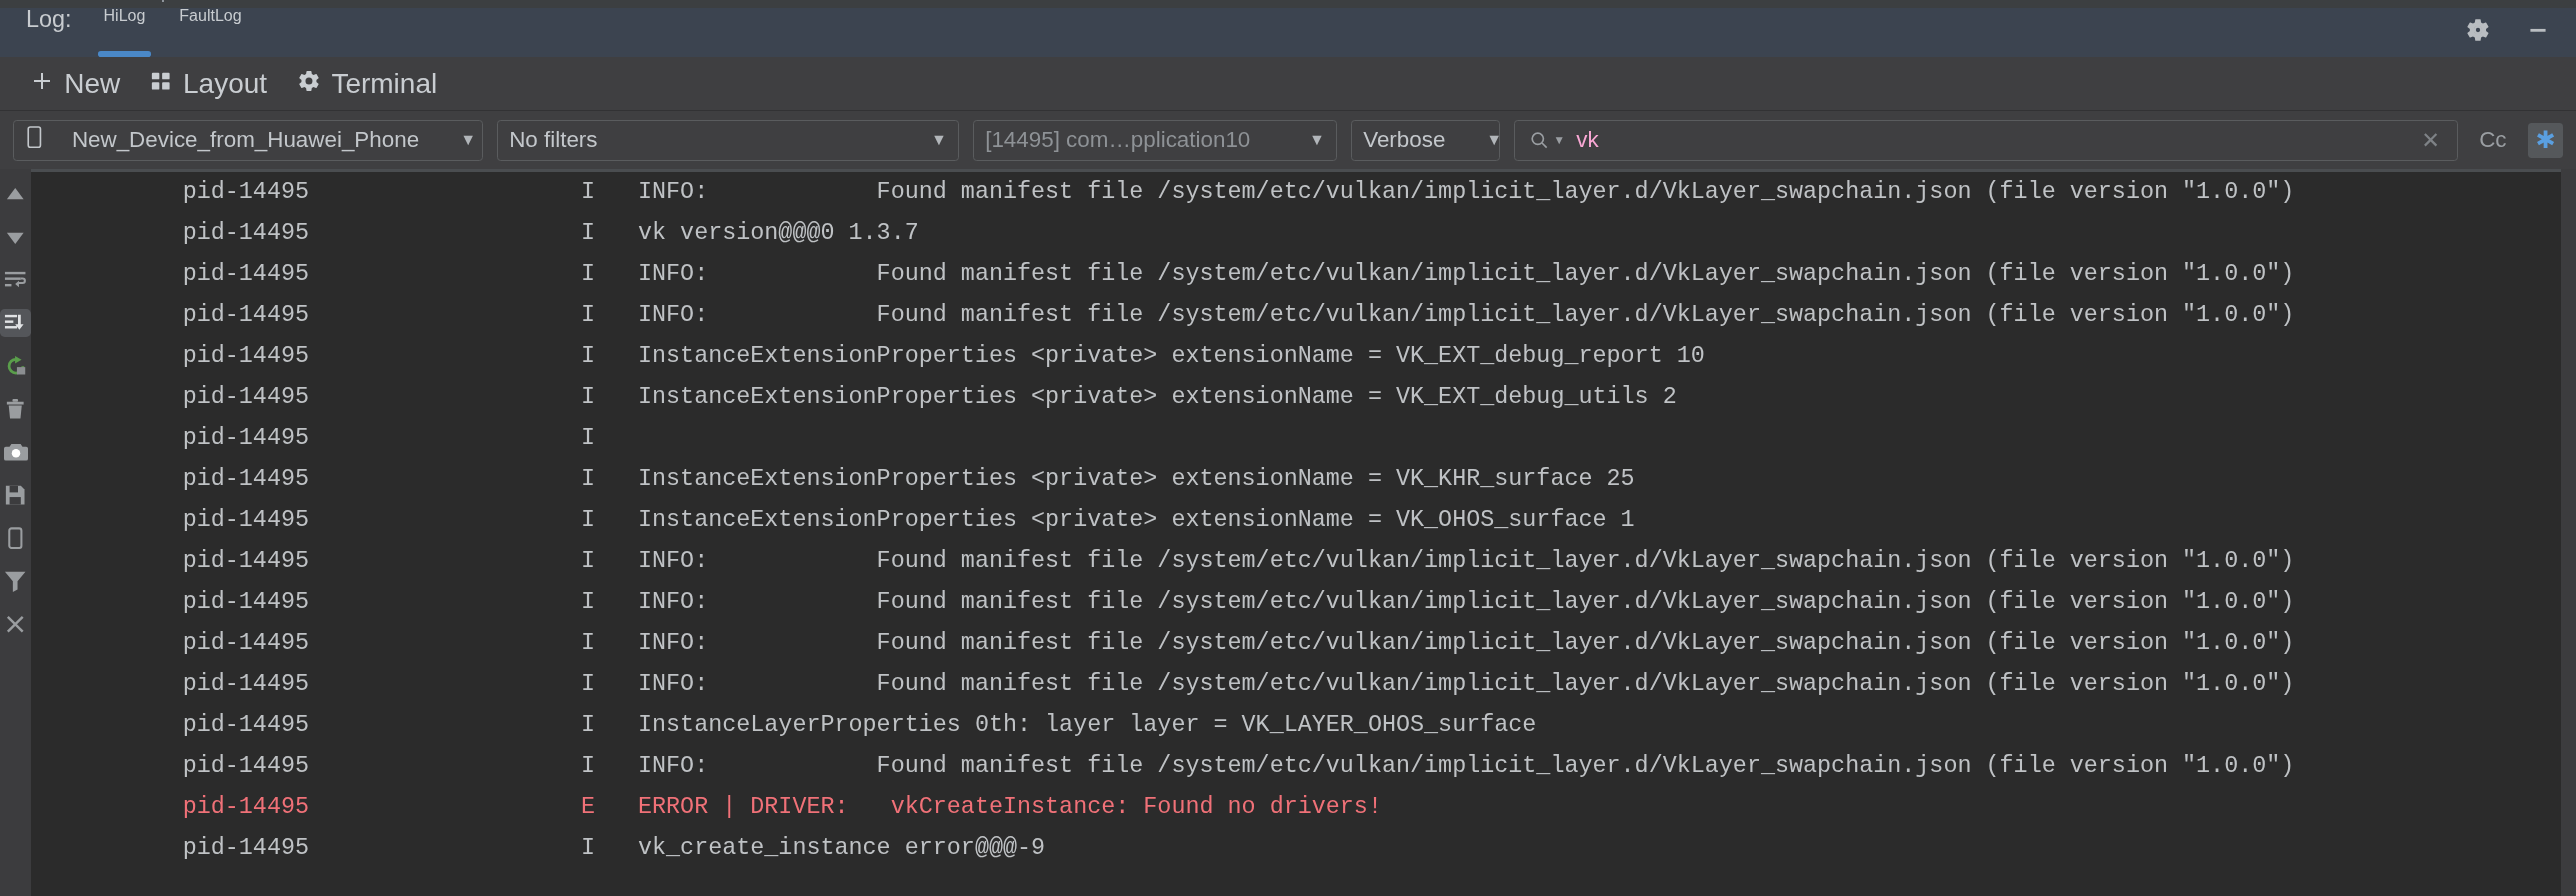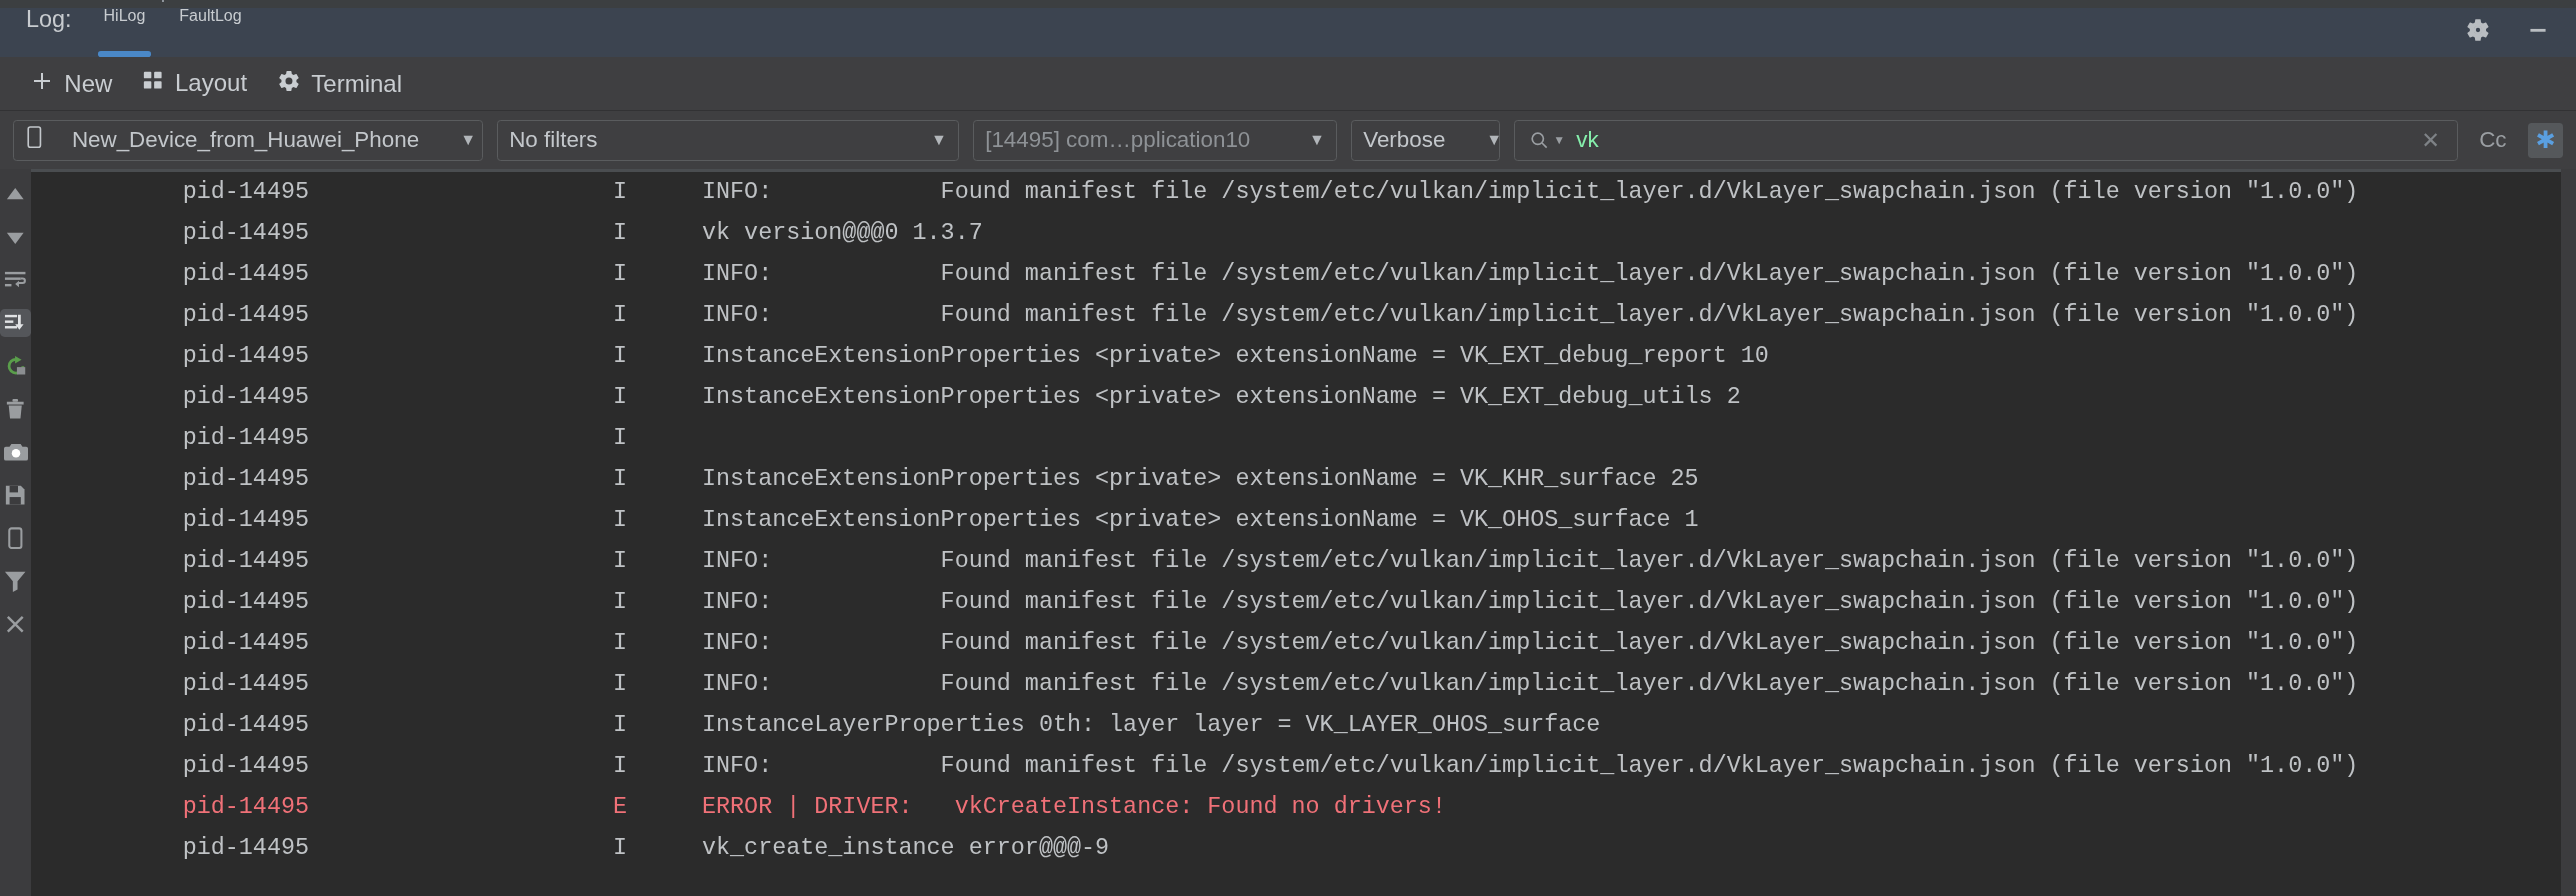--- a/index.html
+++ b/index.html
@@ -48,21 +48,21 @@
   .hdr-icon { width: 28px; height: 28px; display: flex; align-items: center; justify-content: center; }
 
   
   .toolbar {
     position: absolute; top: 57px; left: 0; width: 2576px; height: 54px;
     background: #3f3f41; display: flex; align-items: center; padding-left: 15px;
     border-bottom: 0.9px solid #323234;
   }
   .tb-item {
     display: flex; align-items: center; gap: 10.3px;
-    padding: 5.6px 15px; color: #c9cdd1; font-size: 24px; border-radius: 3.7px;
+    padding: 5.6px 15px; color: #c9cdd1; font-size: 28px; border-radius: 3.7px;
   }
   .tb-item .t { line-height: 1; }
 
   
   .filterbar {
     position: absolute; top: 111px; left: 0; width: 2576px; height: 58px;
     background: #3f3f41; display: flex; align-items: center; padding: 0 13px; gap: 14px;
   }
   .combo {
     height: 41px; border: 0.9px solid #5a5c5e; border-radius: 3.7px;
@@ -76,21 +76,21 @@
   .combo.level { width: 149px; }
 
   .searchwrap {
     flex: 1; height: 41px; border: 0.9px solid #5a5c5e; border-radius: 3.7px;
     background: #3f3f41; display: flex; align-items: center; padding: 0 13px; gap: 11.2px;
     min-width: 0;
   }
   .searchwrap .q { display: flex; align-items: center; gap: 2.8px; color: #9a9ea2; }
   .search-input {
     flex: 1; background: transparent; border: 0; outline: 0;
-    color: #86efac; font-family: "Liberation Sans", sans-serif; font-size: 22.4px; min-width: 0;
+    color: #f9a8d4; font-family: "Liberation Sans", sans-serif; font-size: 22.4px; min-width: 0;
   }
   .clear-x { color: #7e8286; font-size: 22.4px; padding: 0 3.7px; }
   .cc-btn { color: #9a9ea2; font-size: 22.4px; padding: 0 7.5px; }
   .re-btn {
     background: #55585b; border-radius: 3.7px; width: 35px; height: 35px;
     display: flex; align-items: center; justify-content: center;
     color: #5a9fe0; font-size: 24px;
   }
 
   
@@ -108,21 +108,20 @@
   .logarea {
     position: absolute; top: 169px; left: 31px; width: 2545px; height: 728px;
     background: #2b2b2b; overflow: hidden;
   }
   .log-topline { position: absolute; top: 0; left: 0; width: 2545px; height: 2.8px; background: #4a4d50; }
   .rows { position: absolute; top: 2.8px; left: 0; width: 2545px; }
   .row {
     height: 41px; display: flex; align-items: center;
     font-family: "Liberation Mono", monospace; font-size: 23.4px; white-space: pre;
     color: #bfc2c5;
-    gap: 32px;
   }
   .row.err { color: #f07178; }
   .c-pid { width: 278px; text-align: right; padding-right: 0; }
   .c-lvl { width: 286px; text-align: right; }
   .c-msg { padding-left: 43px; }
 
   
   .gutter {
     position: absolute; top: 169px; right: 0; width: 15px; height: 728px;
     background: #3c3c3e;

